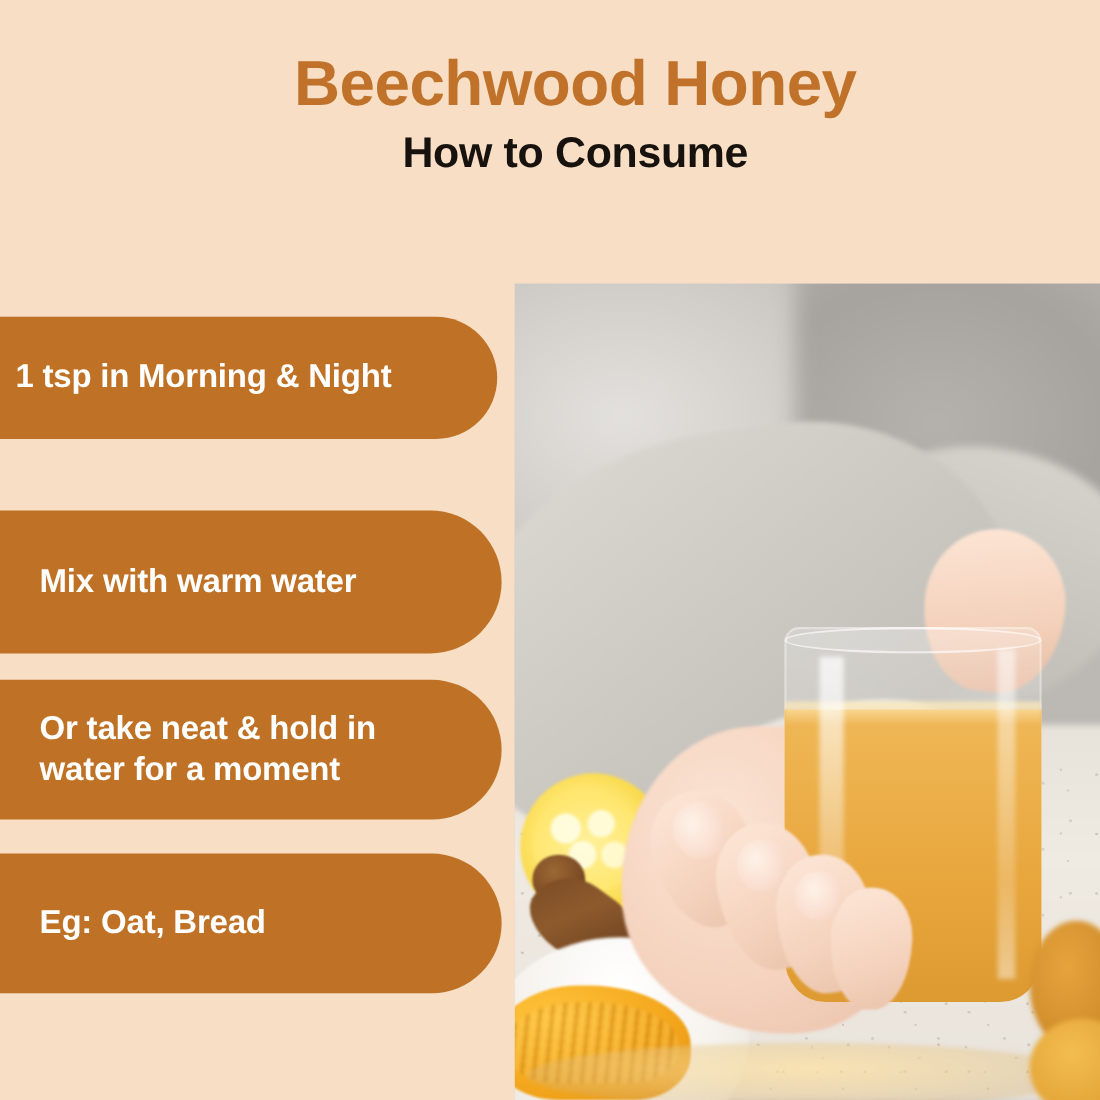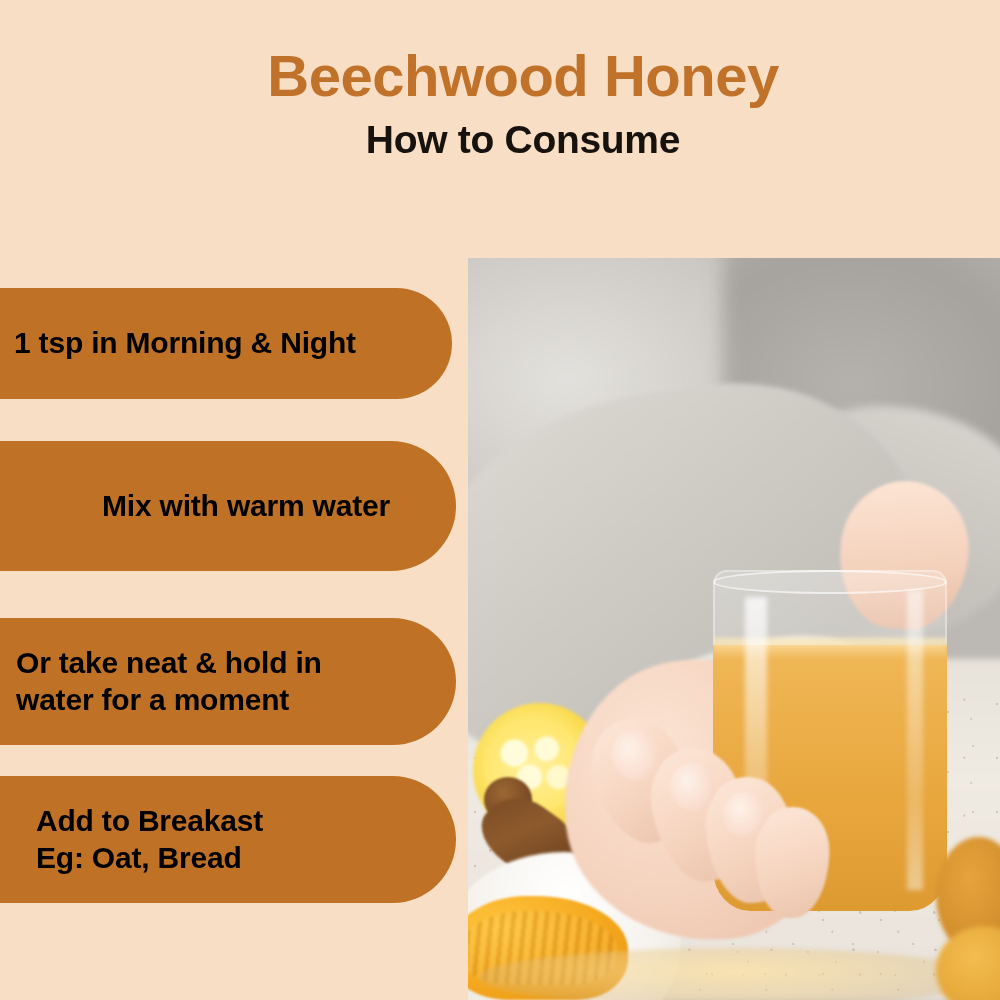--- a/index.html
+++ b/index.html
@@ -59,32 +59,32 @@
   }
   .pill {
     position: absolute;
     left: 0;
     background: #bf7226;
     border-radius: 0 999px 999px 0;
     display: flex;
     flex-direction: column;
     justify-content: center;
     box-sizing: border-box;
-    color: #000000;
+    color: #ffffff;
   }
   .pill-line {
     font-size: 30px;
     font-weight: 600;
     line-height: 1.22;
     white-space: nowrap;
     letter-spacing: -0.2px;
   }
   .pill-1 { top: 0px;   width: 452px; height: 111px; padding-left: 14px; }
-  .pill-2 { top: 153px; width: 456px; height: 130px; padding-left: 36px; align-items: center; }
-  .pill-3 { top: 330px; width: 456px; height: 127px; padding-left: 16px; }
+  .pill-2 { top: 176px; width: 456px; height: 130px; padding-left: 36px; }
+  .pill-3 { top: 330px; width: 456px; height: 127px; padding-left: 36px; }
   .pill-4 { top: 488px; width: 456px; height: 127px; padding-left: 36px; }
 
   
   .photo {
     position: absolute;
     left: 468px;
     top: 258px;
     width: 532px;
     height: 742px;
     overflow: hidden;
@@ -367,21 +367,20 @@
     <div class="pill pill-2">
       <span class="pill-line">Mix with warm water</span>
     </div>
 
     <div class="pill pill-3">
       <span class="pill-line">Or take neat &amp; hold in</span>
       <span class="pill-line">water for a moment</span>
     </div>
 
     <div class="pill pill-4">
-      <span class="pill-line">Add to Breakast</span>
       <span class="pill-line">Eg: Oat, Bread</span>
     </div>
 
   </div>
 
   <div class="photo">
     <div class="photo-scene">
       <div class="bg-sweater"></div>
       <div class="bg-sweater-dark"></div>
       <div class="counter"></div>

